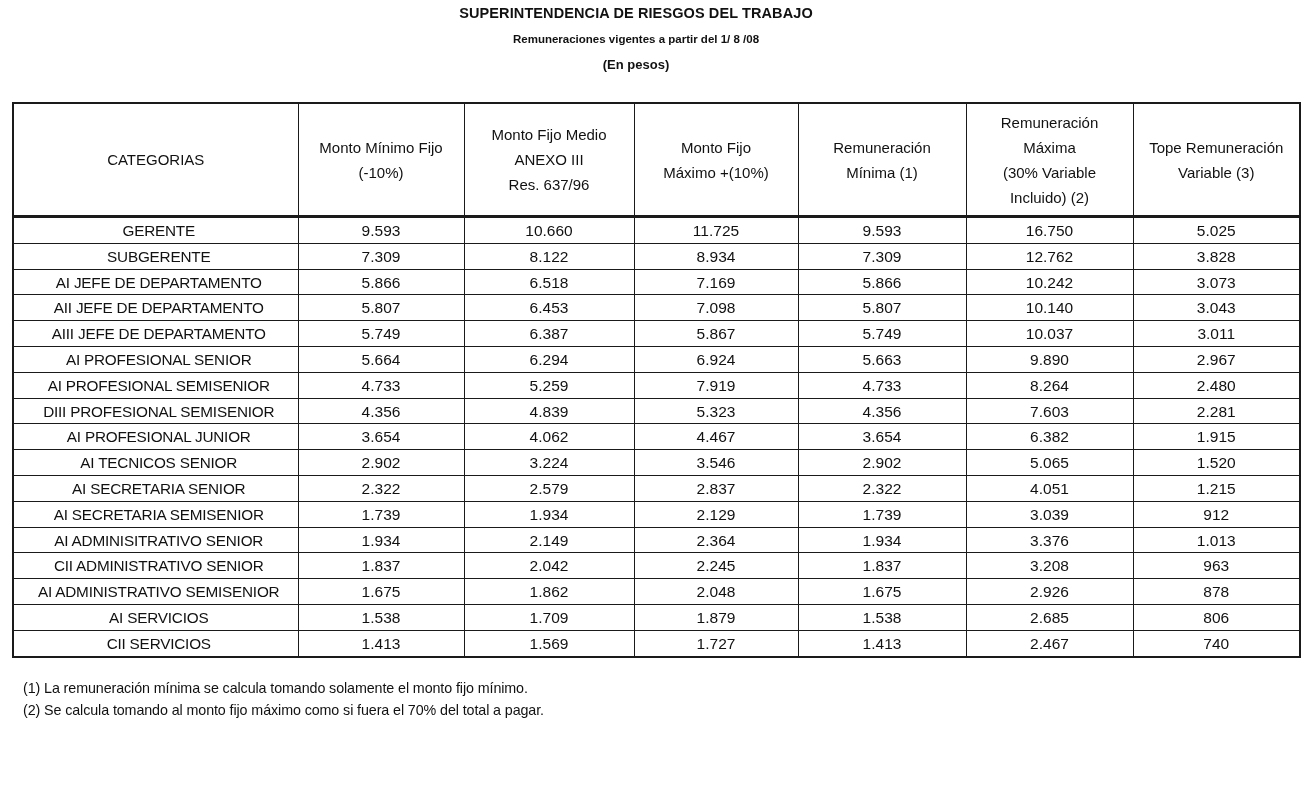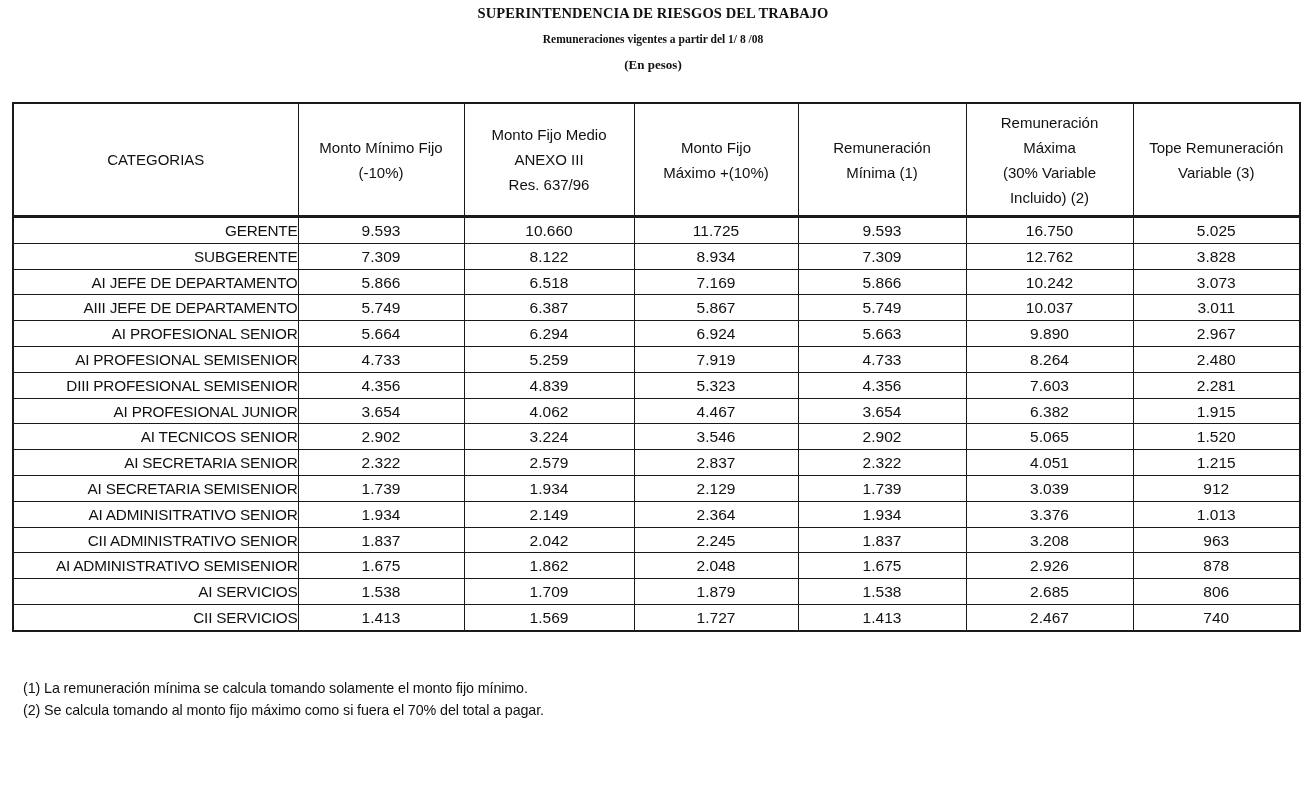--- a/index.html
+++ b/index.html
@@ -10,25 +10,24 @@
     body {
       width: 1312px;
       height: 790px;
       position: relative;
       overflow: hidden;
       font-family: "Liberation Sans", "DejaVu Sans", sans-serif;
       color: #111111;
     }
     .title {
       position: absolute;
-      left: 17px;
+      left: 0;
       width: 1272px;
       text-align: center;
       font-weight: bold;
-      font-family: Liberation Serif, serif;
     }
     .title-main {
       top: 5px;
       font-size: 14.5px;
       letter-spacing: 0.1px;
     }
     .title-sub {
       top: 33px;
       font-size: 11.5px;
     }
@@ -66,21 +65,21 @@
     table.rem thead th {
       border-bottom: 3px solid #1a1a1a;
     }
     table.rem tbody td {
       height: 23.8px;
       line-height: 23.8px;
       text-align: center;
       padding-top: 1px;
     }
     table.rem tbody td.cat {
-      text-align: right;
+      text-align: center;
       padding-left: 6px;
       font-size: 15.3px;
       letter-spacing: -0.2px;
     }
     table.rem {
       border: 2.5px solid #1a1a1a;
     }
     .hdr-line { display: block; }
 
     .notes {
@@ -167,20 +166,29 @@
       <tr>
         <td class="cat">AI JEFE DE DEPARTAMENTO</td>
         <td>5.866</td>
         <td>6.518</td>
         <td>7.169</td>
         <td>5.866</td>
         <td>10.242</td>
         <td>3.073</td>
       </tr>
       <tr>
+        <td class="cat">AII JEFE DE DEPARTAMENTO</td>
+        <td>5.807</td>
+        <td>6.453</td>
+        <td>7.098</td>
+        <td>5.807</td>
+        <td>10.140</td>
+        <td>3.043</td>
+      </tr>
+      <tr>
         <td class="cat">AIII JEFE DE DEPARTAMENTO</td>
         <td>5.749</td>
         <td>6.387</td>
         <td>5.867</td>
         <td>5.749</td>
         <td>10.037</td>
         <td>3.011</td>
       </tr>
       <tr>
         <td class="cat">AI PROFESIONAL SENIOR</td>

